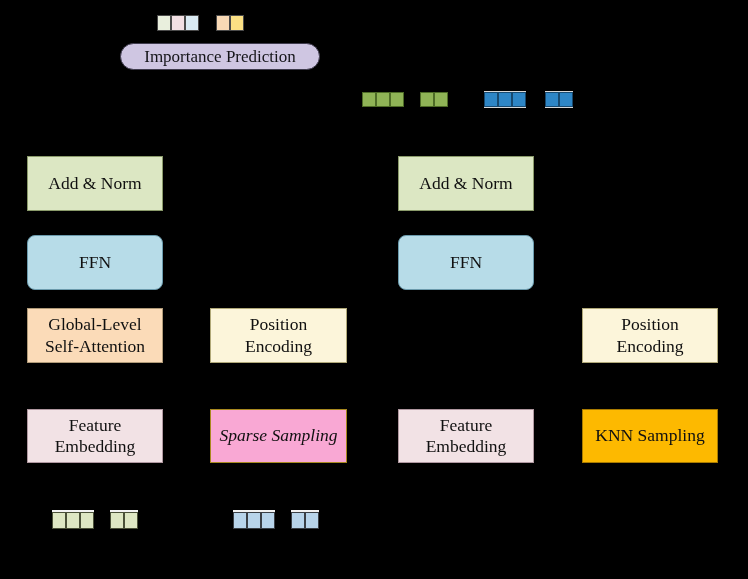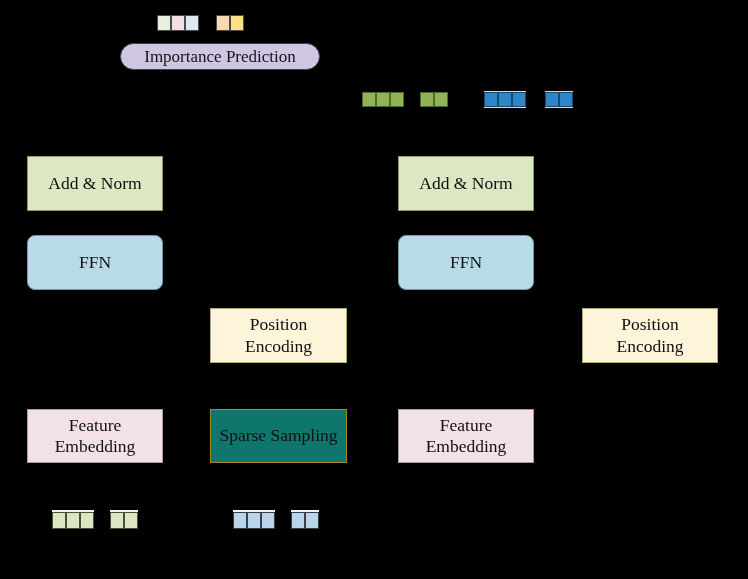--- a/index.html
+++ b/index.html
@@ -98,43 +98,49 @@
       <div class="sq" style="background: rgb(46, 134, 198); border-color: rgb(23, 73, 111);"></div>
       <div class="sq" style="background: rgb(46, 134, 198); border-color: rgb(23, 73, 111);"></div>
     </div>
 
   <div class="box col-a row-1" style="background: rgb(220, 231, 195); border-color: rgb(138, 154, 106);">
     <span>Add &amp; Norm</span>
   </div>
   <div class="box col-a row-2" style="background: rgb(183, 220, 232); border-color: rgb(106, 154, 172);">
     <span>FFN</span>
   </div>
+  <div class="box col-a row-3" style="background: rgb(251, 219, 184); border-color: rgb(176, 154, 120);">
+    <span>Global-Level Self-Attention</span>
+  </div>
   <div class="box col-a row-4" style="background: rgb(242, 226, 229); border-color: rgb(176, 152, 160);">
     <span>Feature Embedding</span>
   </div>
 
   <div class="box col-b row-3" style="background: rgb(252, 245, 218); border-color: rgb(176, 168, 120);">
     <span>Position Encoding</span>
   </div>
-  <div class="box col-b row-4" style="background: #0f766e; border-color: rgb(168, 137, 31);">
+  <div class="box col-b row-4" style="background: #f9a8d4; border-color: rgb(168, 137, 31); font-style: italic;">
     <span>Sparse Sampling</span>
   </div>
 
   <div class="box col-c row-1" style="background: rgb(220, 231, 195); border-color: rgb(138, 154, 106);">
     <span>Add &amp; Norm</span>
   </div>
   <div class="box col-c row-2" style="background: rgb(183, 220, 232); border-color: rgb(106, 154, 172);">
     <span>FFN</span>
   </div>
   <div class="box col-c row-4" style="background: rgb(242, 226, 229); border-color: rgb(176, 152, 160);">
     <span>Feature Embedding</span>
   </div>
 
   <div class="box col-d row-3" style="background: rgb(252, 245, 218); border-color: rgb(176, 168, 120);">
     <span>Position Encoding</span>
+  </div>
+  <div class="box col-d row-4" style="background: rgb(253, 185, 0); border-color: rgb(168, 122, 0);">
+    <span>KNN Sampling</span>
   </div>
 
   <div class="tg tg-bot frame-white bot-ga">
       <div class="sq" style="background: rgb(221, 230, 195); border-color: rgb(74, 80, 56);"></div>
       <div class="sq" style="background: rgb(221, 230, 195); border-color: rgb(74, 80, 56);"></div>
       <div class="sq" style="background: rgb(221, 230, 195); border-color: rgb(74, 80, 56);"></div>
     </div>
   <div class="tg tg-bot frame-white bot-gb">
       <div class="sq" style="background: rgb(221, 230, 195); border-color: rgb(74, 80, 56);"></div>
       <div class="sq" style="background: rgb(221, 230, 195); border-color: rgb(74, 80, 56);"></div>

